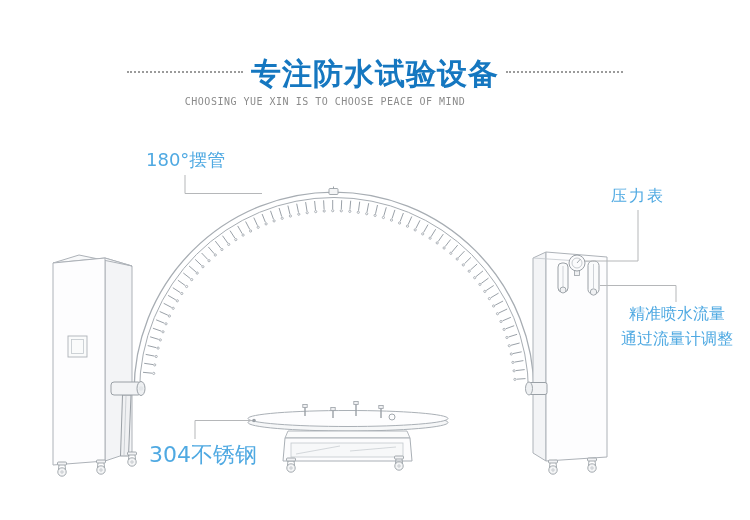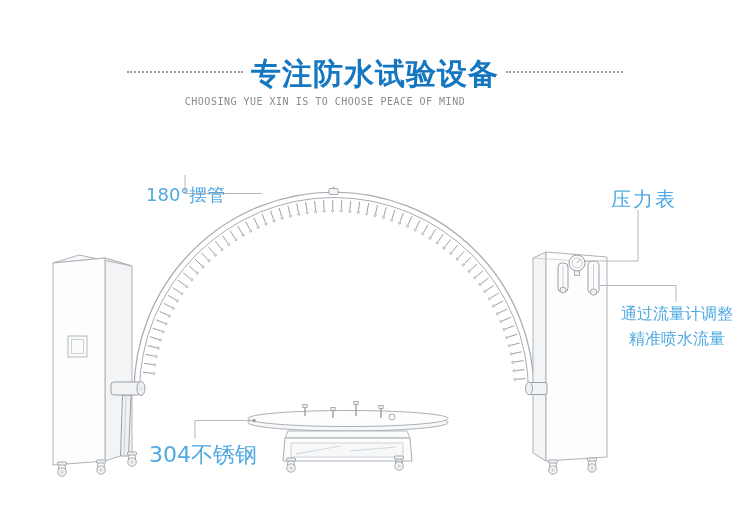--- a/index.html
+++ b/index.html
@@ -32,22 +32,22 @@
     color:var(--subtitle-gray,#8b8b8b);
   }
   
   .scene{position:absolute;left:0;top:0;}
   
   .lbl{
     position:absolute;
     color:var(--label-blue,#4fa9e2);
     white-space:nowrap;
   }
-  .lbl-swing{left:146px;top:148px;font-size:18px;margin-top:35px;}
-  .lbl-pressure{left:611px;top:186px;font-size:20px;letter-spacing:2px;}
+  .lbl-swing{left:146px;top:148px;font-size:18px;}
+  .lbl-pressure{left:611px;top:186px;font-size:16px;letter-spacing:2px;}
   .lbl-flow{left:614px;top:301px;width:126px;text-align:center;font-size:16px;line-height:25px;}
   .lbl-turntable{left:147px;top:440px;width:112px;text-align:center;font-size:22px;line-height:29px;}
 </style>
 </head>
 <body>
 
 <div class="stage">
 
   <span class="dots left"></span>
   <h1 class="page-title">专注防水试验设备</h1>
@@ -286,20 +286,20 @@
       <polyline points="638,210 638,261 585,261"></polyline>
       <polyline points="600,285.5 676,285.5 676,302"></polyline>
       <polyline points="195,439 195,420.5 252,420.5"></polyline>
       <circle cx="254" cy="420.5" r="1.8" fill="#9aa0a6" stroke="none"></circle>
     </g>
   </svg>
 
   <div class="lbl lbl-swing">180°摆管</div>
   <div class="lbl lbl-pressure">压力表</div>
   <div class="lbl lbl-flow">
+    <div>精准喷水流量</div>
     <div>通过流量计调整</div>
-    <div>精准喷水流量</div>
   </div>
   <div class="lbl lbl-turntable">
     <div>304不锈钢</div>
   </div>
 
 </div>
 
 </body></html>

